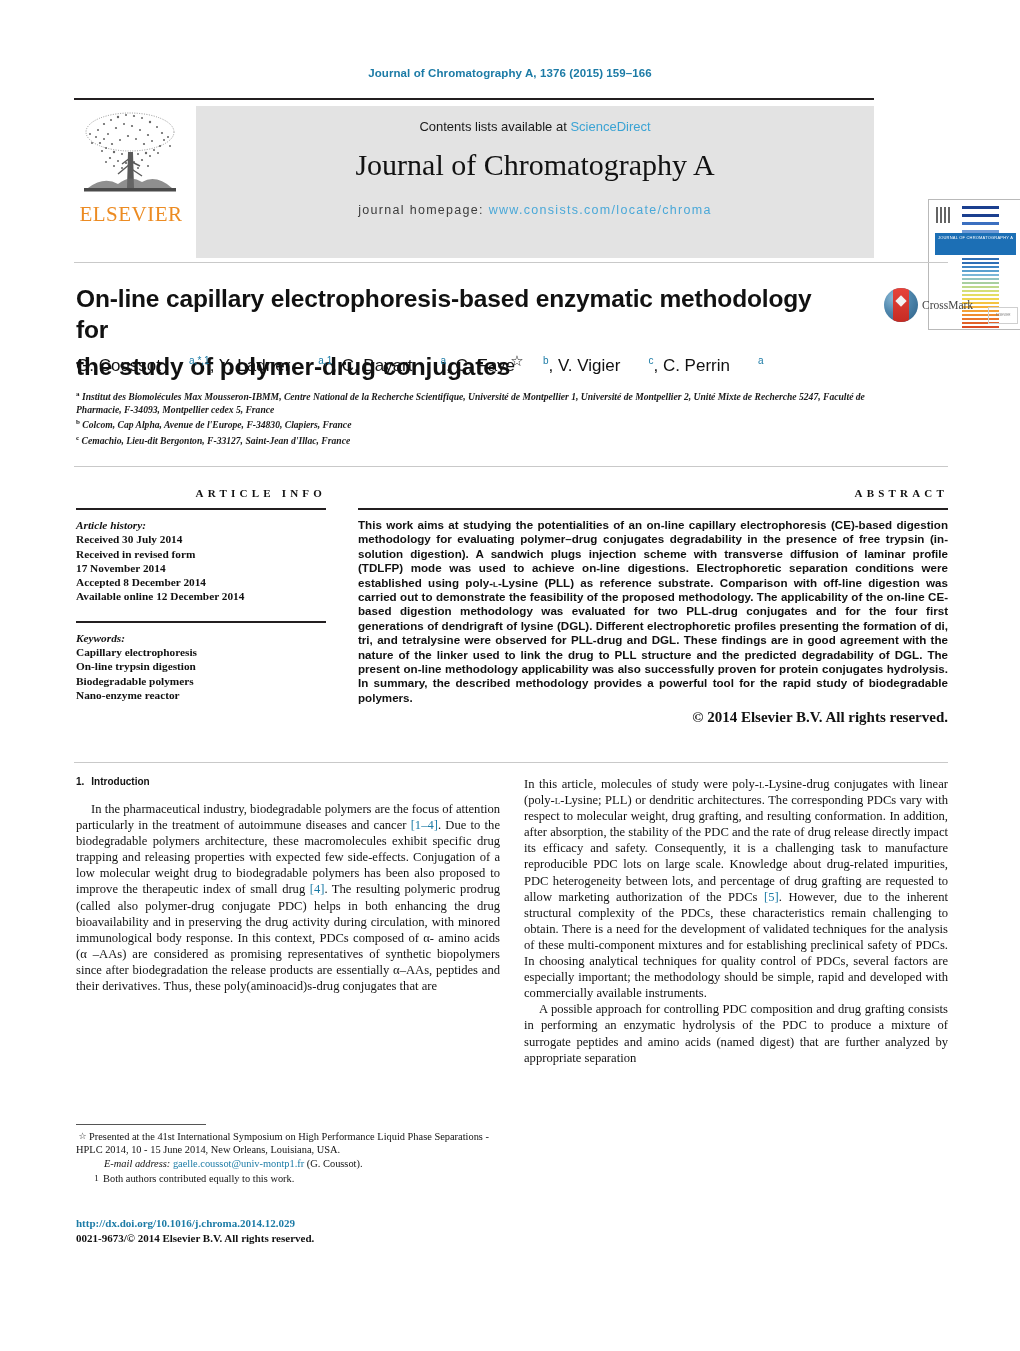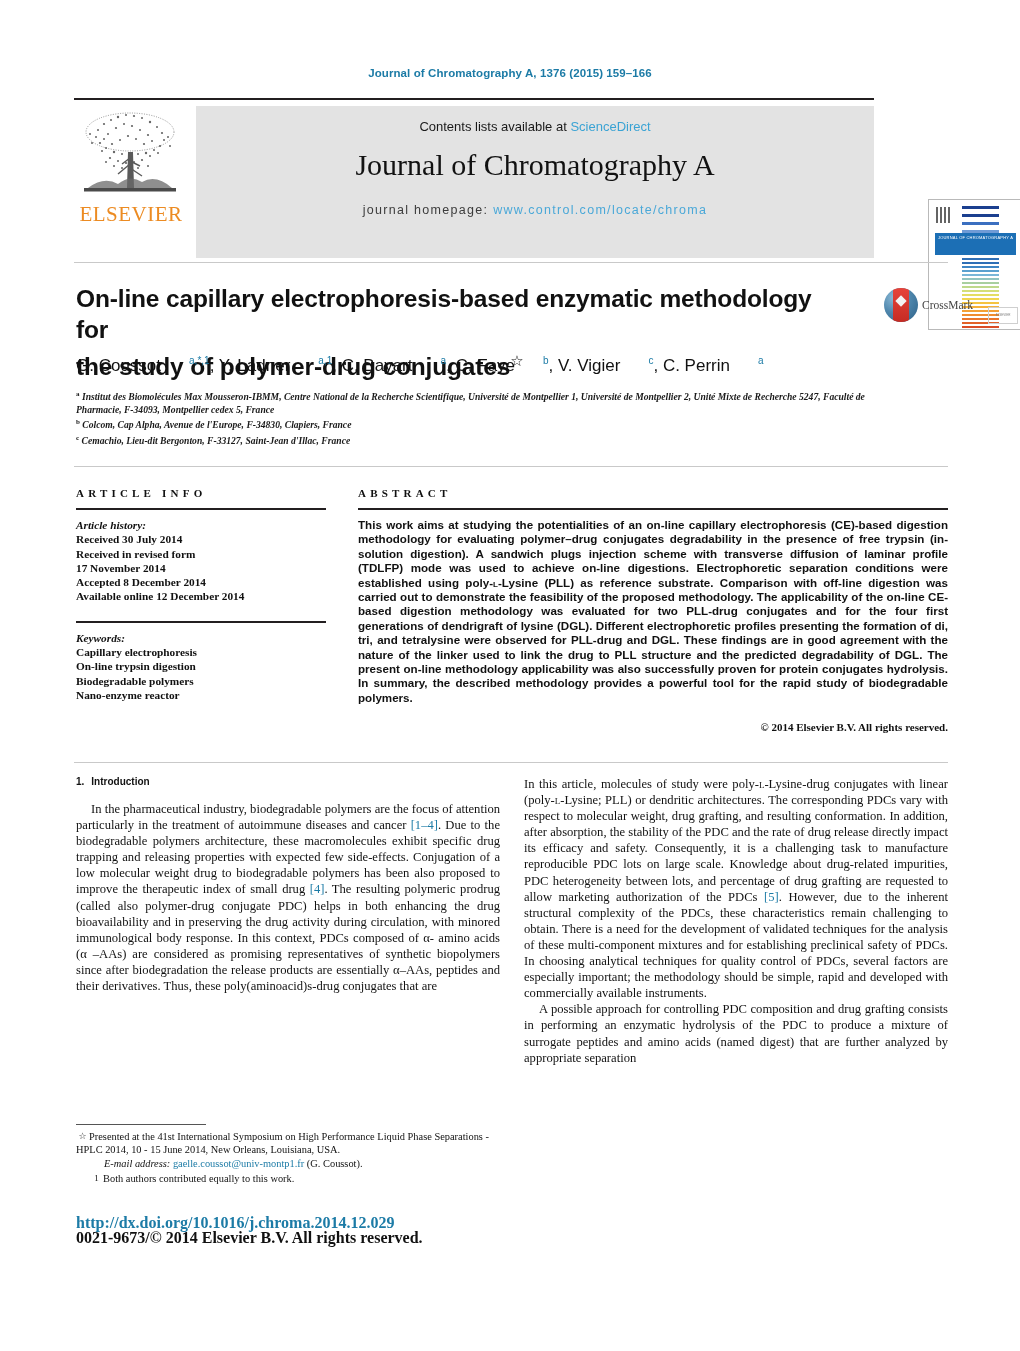--- a/index.html
+++ b/index.html
@@ -288,20 +288,21 @@
     left: 358px; top: 487px;
     width: 590px;
   }
   .sechead {
     font-family: "Liberation Serif", serif;
     font-size: 11px;
     font-weight: bold;
     letter-spacing: 4.2px;
     color: #111111;
     margin-bottom: 9px;
+    text-align: right;
   }
   .thin-rule {
     height: 2px;
     background: #231f20;
     margin-bottom: 8px;
   }
   .info-block {
     font-family: "Liberation Serif", serif;
     font-size: 11.3px;
     line-height: 14.3px;
@@ -320,23 +321,23 @@
     color: #111111;
     font-weight: bold;
   }
   .abstract-text .sc {
     font-variant: small-caps;
     font-size: 11.6px;
   }
   .copyright {
     text-align: right;
     font-family: "Liberation Serif", serif;
-    font-size: 11px;
-    font-weight: bold;
-    margin-top: 16px;
+    font-size: 15px;
+    font-weight: bold;
+    margin-top: 4px;
     color: #111111;
   }
   .info-rule-bottom {
     position: absolute;
     left: 74px; top: 762px;
     width: 874px;
     height: 1px;
     background: #c9c9c9;
   }
 
@@ -399,21 +400,21 @@
   }
   .footnotes .ind1 { padding-left: 0; }
   .footnotes .ind2 { padding-left: 14px; }
   .footnotes .ital { font-style: italic; }
   .footnotes a, .link { color: #1c7ba6; text-decoration: none; }
   .doi-block {
     position: absolute;
     left: 76px; top: 1216px;
     width: 424px;
     font-family: "Liberation Serif", serif;
-    font-size: 16px;
+    font-size: 11px;
     line-height: 14.5px;
     font-weight: bold;
   }
   .doi-block .doi { color: #1c7ba6; }
   .doi-block .issn { color: #111111; }
 </style>
 </head>
 <body>
 
 <div class="page">
@@ -489,21 +490,21 @@
       <div class="elsevier-word">ELSEVIER</div>
     </div>
 
     <div class="banner">
       <div class="banner-contents">
         <span>Contents lists available at </span><span class="sd">ScienceDirect</span>
       </div>
       <div class="banner-title">Journal of Chromatography A</div>
       <div class="banner-home">
         <span>journal homepage:</span>
-        <span class="url">www.control.com/locate/chroma</span>
+        <span class="url">www.consists.com/locate/chroma</span>
       </div>
     </div>
 
     <div class="cover">
       <div class="cover-qr"></div>
       <div class="cover-topbars" id="cover-topbars">
           <div style="height: 3px; margin-bottom: 1px; background: rgb(27, 63, 143);"></div>
           <div style="height: 3px; margin-bottom: 1px; background: rgb(255, 255, 255);"></div>
           <div style="height: 3px; margin-bottom: 1px; background: rgb(27, 63, 143);"></div>
           <div style="height: 3px; margin-bottom: 1px; background: rgb(255, 255, 255);"></div>

